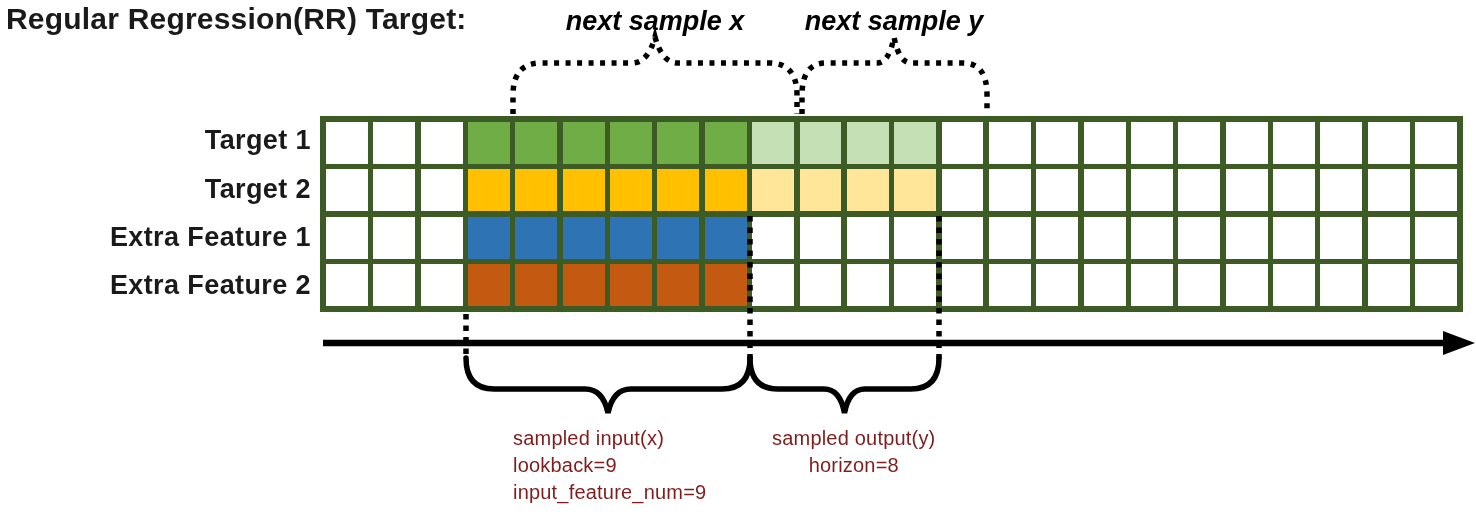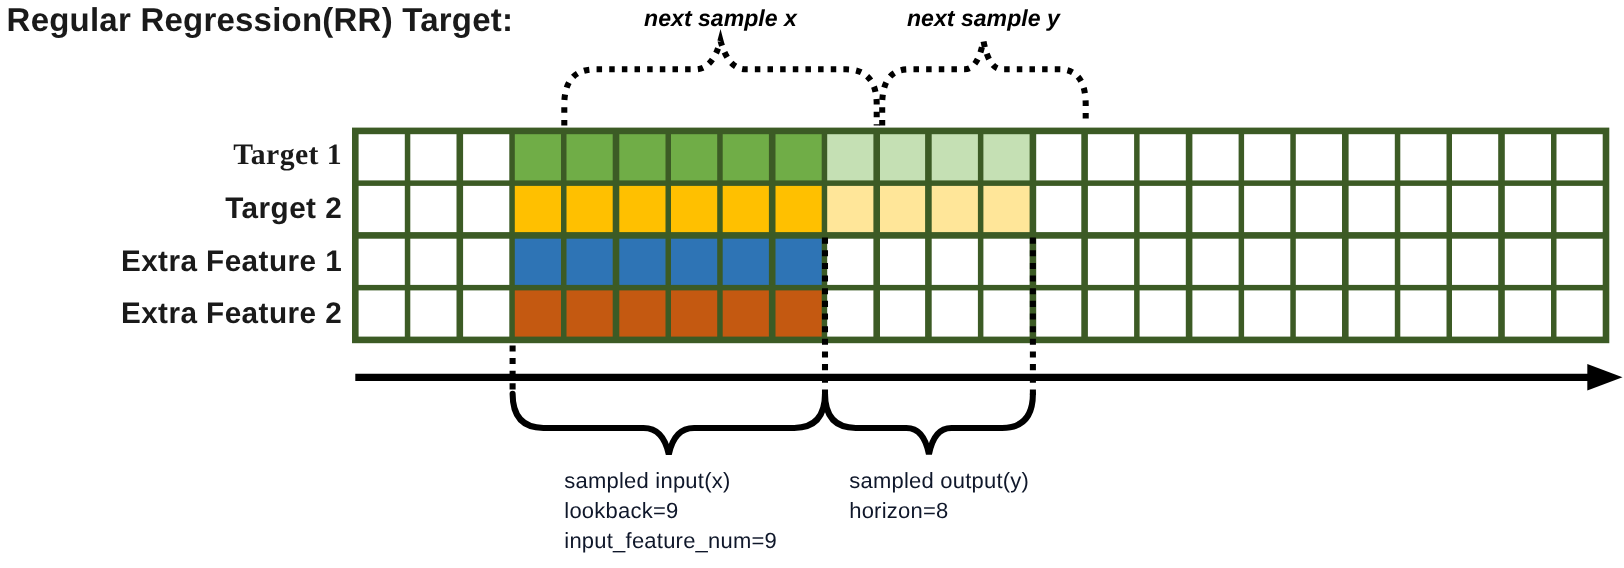--- a/index.html
+++ b/index.html
@@ -1,54 +1,54 @@
 <!DOCTYPE html>
 <html><head>
 <meta charset="utf-8">
 <style>
   html,body{margin:0;padding:0;background:#fff;}
   body{width:1476px;height:516px;font-family:"Liberation Sans",sans-serif;position:relative;overflow:hidden;}
   .canvas{position:absolute;left:0;top:0;width:1476px;height:516px;}
 
   .title{position:absolute;left:6px;top:2px;font-size:30px;font-weight:bold;color:#1a1a1a;letter-spacing:0.2px;}
 
-  .next-label{position:absolute;top:6px;width:240px;text-align:center;font-size:21px;font-style:italic;font-weight:600;color:#000;}
+  .next-label{position:absolute;top:6px;width:240px;text-align:center;font-size:27px;font-style:italic;font-weight:600;color:#000;}
   #next-x{left:535px;}
   #next-y{left:774px;}
 
   .row-label{position:absolute;left:0;width:311px;text-align:right;font-size:27px;font-weight:bold;color:#1a1a1a;letter-spacing:0.4px;line-height:34px;}
 
   .grid{
     position:absolute;left:320px;top:116px;width:1143px;height:196px;
     box-sizing:border-box;display:grid;
     grid-template-columns:repeat(24,1fr);
     grid-template-rows:repeat(4,1fr);
     gap:5.5px;padding:6px;
   }
   .cell{width:100%;height:100%;}
 
   .time-label{position:absolute;left:0;top:328px;width:310px;text-align:right;font-size:28px;font-weight:bold;color:#000;letter-spacing:0.5px;}
 
-  .caption{position:absolute;font-size:20px;color:#0f172a;line-height:27px;letter-spacing:0.2px;white-space:nowrap;}
+  .caption{position:absolute;font-size:20px;color:#7f1d1d;line-height:27px;letter-spacing:0.2px;white-space:nowrap;}
   #caption-input{left:513px;top:425px;}
-  #caption-output{left:772px;top:425px;}
+  #caption-output{left:772px;top:425px;text-align:center;}
 
   svg.overlay{position:absolute;left:0;top:0;width:1476px;height:516px;pointer-events:none;}
 </style>
 </head>
 <body>
 
 <div class="canvas">
 
   <div class="title">Regular Regression(RR) Target:</div>
 
   <div id="next-x" class="next-label">next sample x</div>
   <div id="next-y" class="next-label">next sample y</div>
 
-  <div class="row-label" style="top:123px;font-family:Liberation Serif, serif;">Target 1</div>
+  <div class="row-label" style="top:123px;">Target 1</div>
   <div class="row-label" style="top:172px;">Target 2</div>
   <div class="row-label" style="top:220px;">Extra Feature 1</div>
   <div class="row-label" style="top:268px;">Extra Feature 2</div>
 
   <div class="grid" id="timeline-grid" style="background: rgb(60, 91, 37);">
       <div class="cell" style="background: rgb(255, 255, 255);"></div>
       <div class="cell" style="background: rgb(255, 255, 255);"></div>
       <div class="cell" style="background: rgb(255, 255, 255);"></div>
       <div class="cell" style="background: rgb(112, 173, 71);"></div>
       <div class="cell" style="background: rgb(112, 173, 71);"></div>

